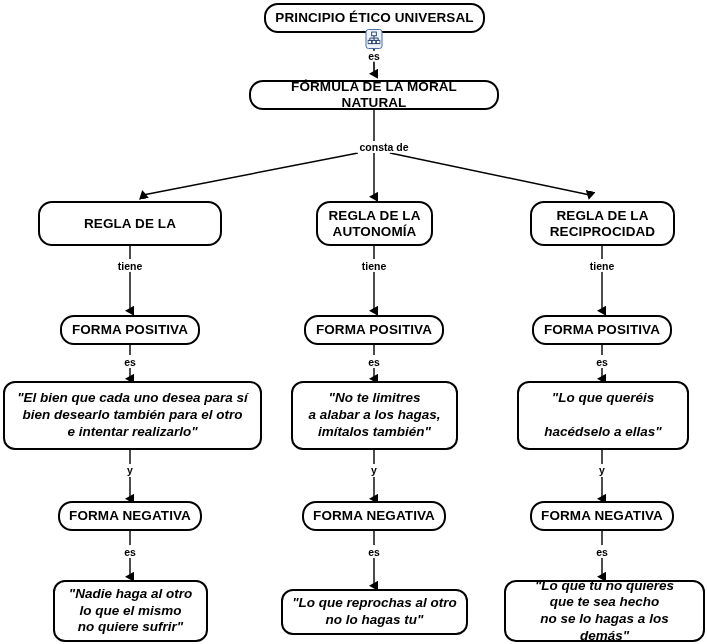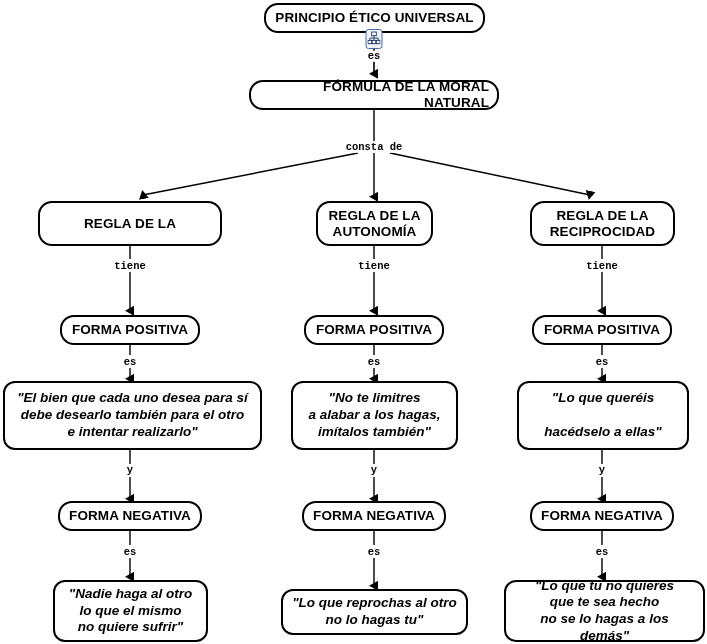--- a/index.html
+++ b/index.html
@@ -59,21 +59,20 @@
     position: absolute;
     font-size: 10.5px;
     font-weight: bold;
     color: #000000;
     background: #ffffff;
     padding: 0 3px;
     white-space: nowrap;
     transform: translate(-50%, -50%);
     z-index: 3;
     line-height: 1;
-    font-family: Liberation Mono, monospace;
   }
   .map-icon {
     position: absolute;
     width: 17px;
     height: 20px;
     transform: translate(-50%, -50%);
     z-index: 4;
     background: #eef2f9;
     border: 1px solid #4a6fa5;
     border-radius: 3px;
@@ -149,25 +148,25 @@
       <line x1="7" y1="7" x2="7" y2="9.5" stroke="#1b3a66" stroke-width="1"></line>
       <line x1="11.5" y1="7" x2="11.5" y2="9.5" stroke="#1b3a66" stroke-width="1"></line>
       <rect x="0.5" y="9.5" width="4" height="3.5" fill="#ffffff" stroke="#1b3a66" stroke-width="1"></rect>
       <rect x="5" y="9.5" width="4" height="3.5" fill="#ffffff" stroke="#1b3a66" stroke-width="1"></rect>
       <rect x="9.5" y="9.5" width="4" height="3.5" fill="#ffffff" stroke="#1b3a66" stroke-width="1"></rect>
     </svg>
   </div>
 
   <div class="edge-label" style="left:374px; top:56px;">es</div>
 
-  <div class="node title" style="left:249px; top:80px; width:250px; height:30px;text-align:right;">
+  <div class="node title" style="left:249px; top:80px; width:250px; height:30px;">
     <span class="inner">FÓRMULA DE LA MORAL NATURAL</span>
   </div>
 
-  <div class="edge-label" style="left:374px; top:147px;">consta de</div>
+  <div class="edge-label" style="left:384px; top:147px;">consta de</div>
 
   <div class="node title" style="left:38px; top:201px; width:184px; height:45px;">
     <span class="inner"><span>REGLA DE LA</span><br></span>
   </div>
 
   <div class="node title" style="left:316px; top:201px; width:117px; height:45px;">
     <span class="inner"><span>REGLA DE LA</span><br><span>AUTONOMÍA</span></span>
   </div>
 
   <div class="node title" style="left:530px; top:201px; width:145px; height:45px;">
@@ -186,21 +185,21 @@
   </div>
   <div class="node title" style="left:532px; top:315px; width:140px; height:30px;">
     <span class="inner">FORMA POSITIVA</span>
   </div>
 
   <div class="edge-label" style="left:130px; top:362px;">es</div>
   <div class="edge-label" style="left:374px; top:362px;">es</div>
   <div class="edge-label" style="left:602px; top:362px;">es</div>
 
   <div class="node quote" style="left:3px; top:381px; width:259px; height:69px;">
-    <span class="inner"><span>"El bien que cada uno desea para sí</span><br><span>debe desearlo también para el otro</span><br><span>e intentar realizarlo"</span></span>
+    <span class="inner"><span>"El bien que cada uno desea para sí</span><br><span>bien desearlo también para el otro</span><br><span>e intentar realizarlo"</span></span>
   </div>
 
   <div class="node quote" style="left:291px; top:381px; width:167px; height:69px;">
     <span class="inner"><span>"No te limitres</span><br><span>a alabar a los hagas,</span><br><span>imítalos también"</span></span>
   </div>
 
   <div class="node quote" style="left:517px; top:381px; width:172px; height:69px;">
     <span class="inner"><span>"Lo que queréis</span><br><br><span>hacédselo a ellas"</span></span>
   </div>
 

